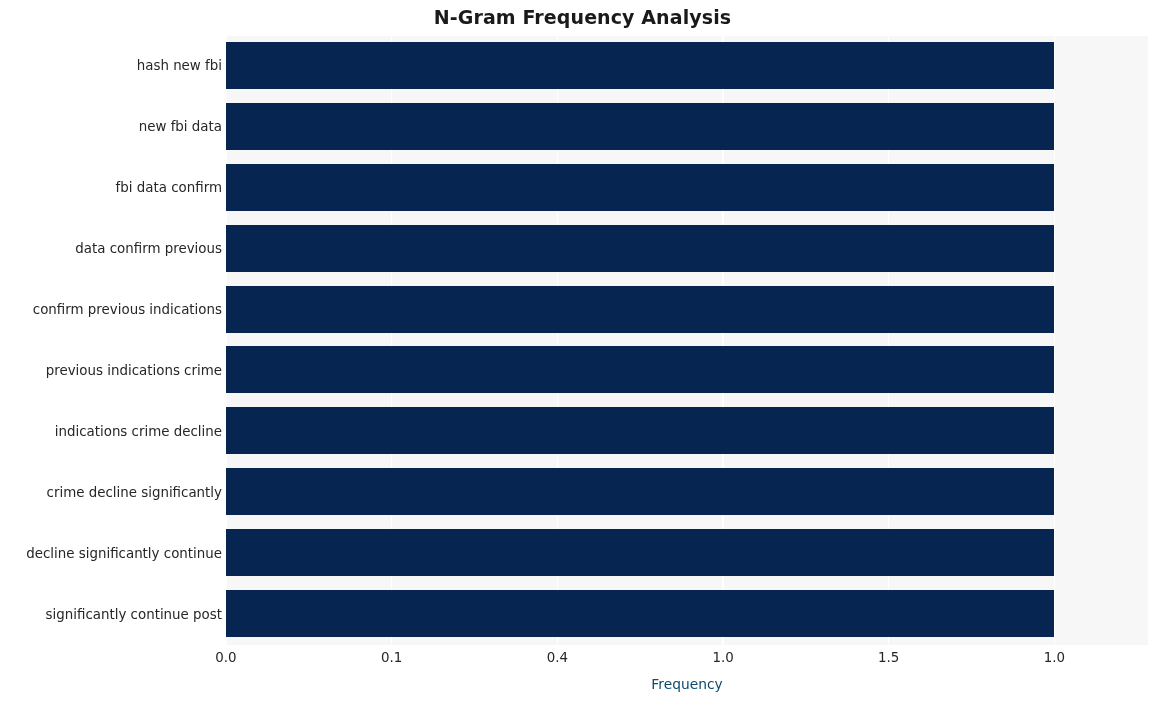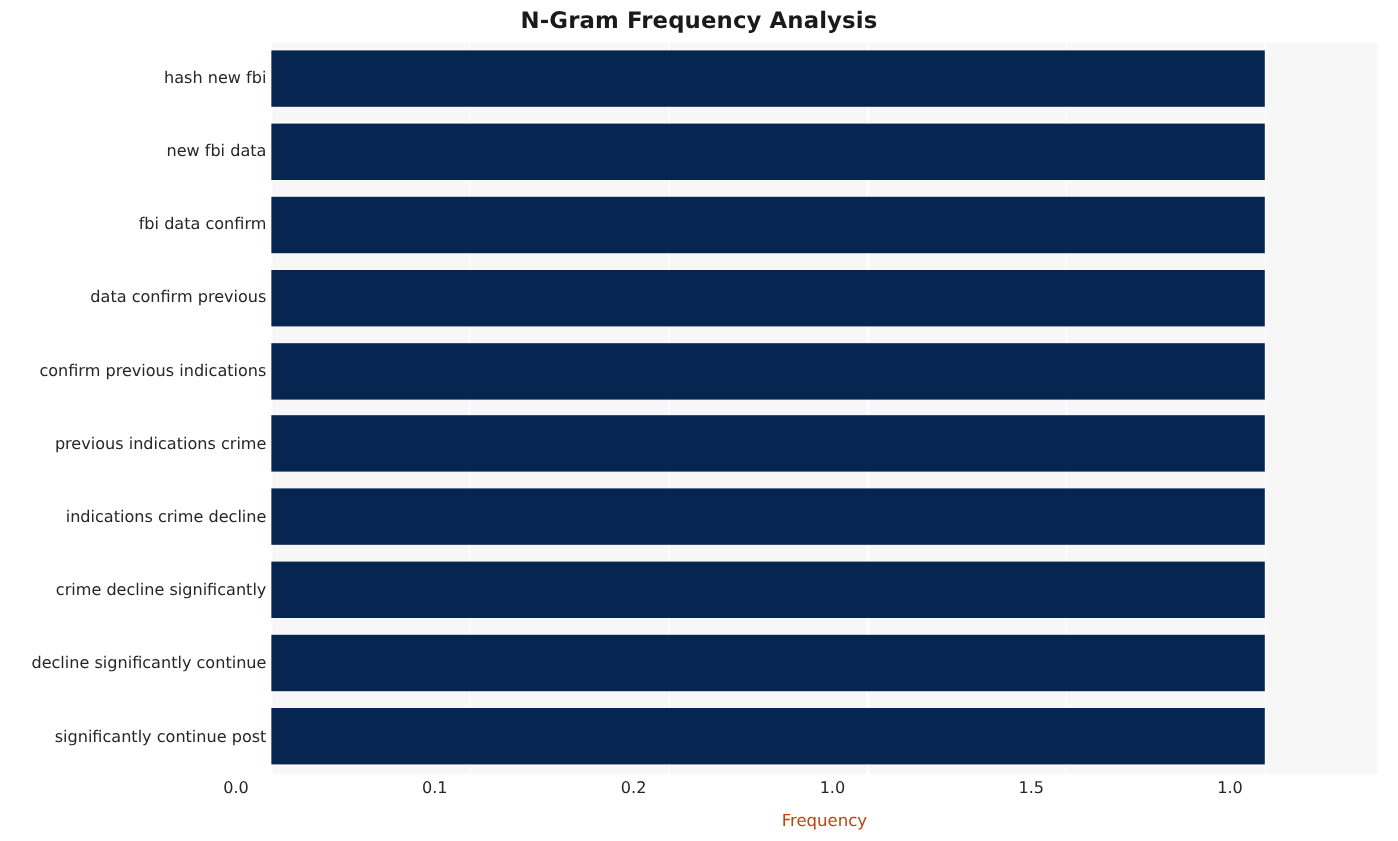--- a/index.html
+++ b/index.html
@@ -74,34 +74,35 @@
     white-space: nowrap;
     line-height: 1;
   }
 
   
   .xtick-label {
     position: absolute;
     top: 651px;
     width: 80px;
     margin-left: -40px;
+    text-align: center;
     font-size: 13.4px;
     color: #262626;
     line-height: 1;
   }
 
   
   #xaxis-label {
     position: absolute;
     left: 226px;
     top: 676px;
     width: 922px;
     text-align: center;
     font-size: 13.8px;
-    color: #c2410c;
+    color: #0c4a6e;
   }
 </style>
 </head>
 <body>
 
 <div id="figure">
 
   <div id="chart-title">N-Gram Frequency Analysis</div>
 
   <div id="plot-area">
@@ -135,21 +136,21 @@
       <div class="ytick-label" style="top: 303.05px;">confirm previous indications</div>
       <div class="ytick-label" style="top: 363.95px;">previous indications crime</div>
       <div class="ytick-label" style="top: 424.85px;">indications crime decline</div>
       <div class="ytick-label" style="top: 485.75px;">crime decline significantly</div>
       <div class="ytick-label" style="top: 546.65px;">decline significantly continue</div>
       <div class="ytick-label" style="top: 607.55px;">significantly continue post</div>
     </div>
   <div id="xtick-labels">
       <div class="xtick-label" style="left: 226px;">0.0</div>
       <div class="xtick-label" style="left: 391.678px;">0.1</div>
-      <div class="xtick-label" style="left: 557.357px;">0.2</div>
+      <div class="xtick-label" style="left: 557.357px;">0.4</div>
       <div class="xtick-label" style="left: 723.035px;">1.0</div>
       <div class="xtick-label" style="left: 888.713px;">1.5</div>
       <div class="xtick-label" style="left: 1054.39px;">1.0</div>
     </div>
 
   <div id="xaxis-label">Frequency</div>
 
 </div>
 
 </body></html>

